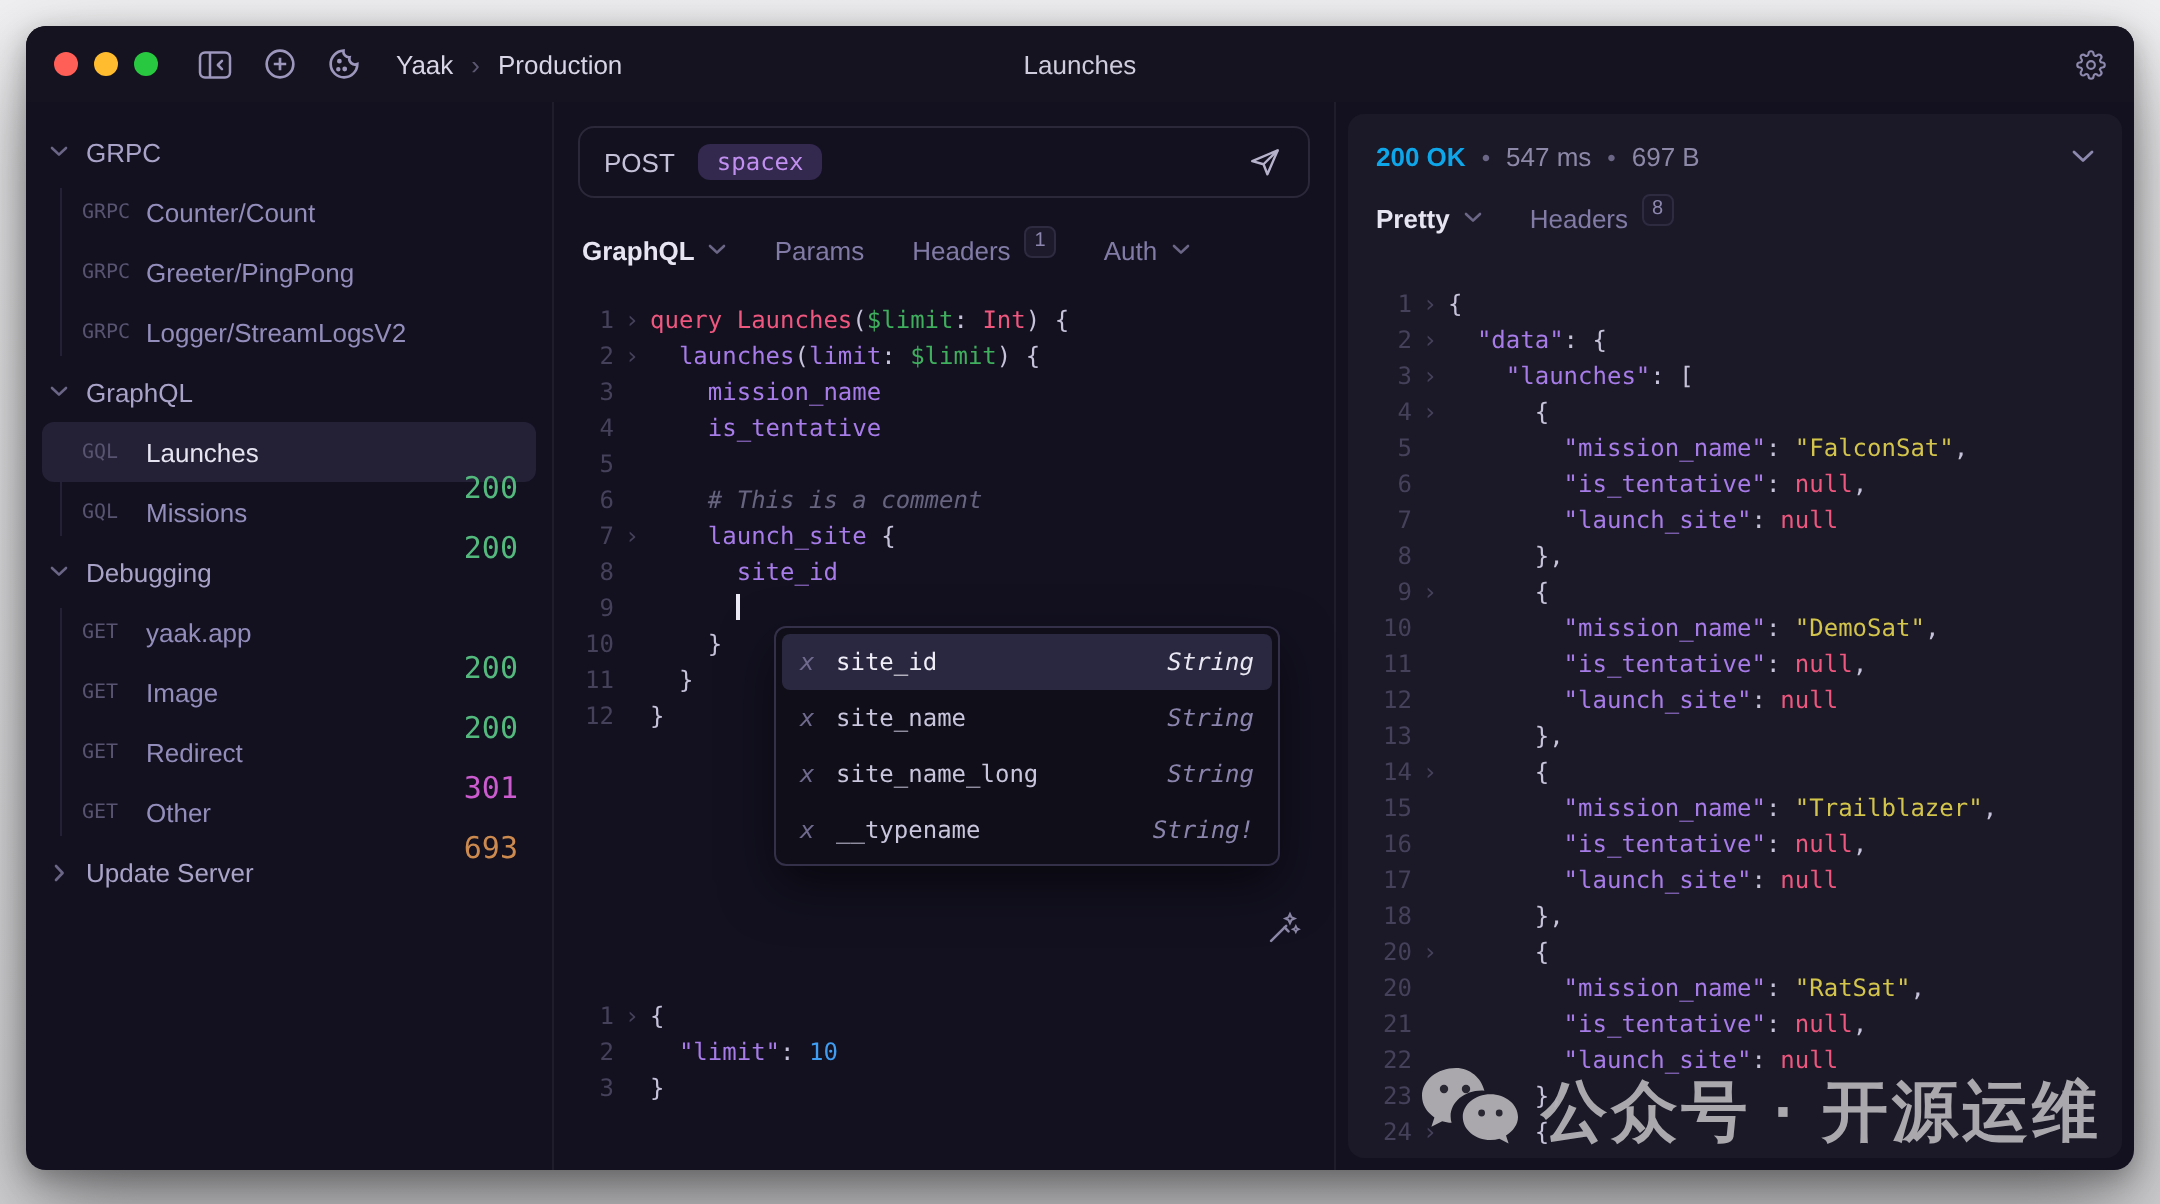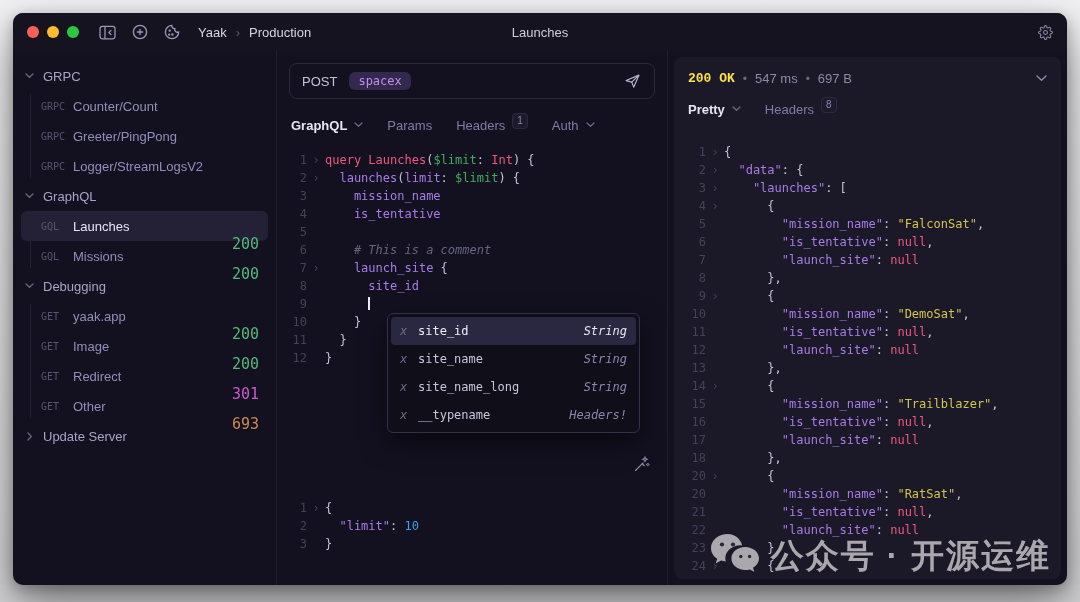--- a/index.html
+++ b/index.html
@@ -76,21 +76,21 @@
   .wand { position:absolute; right:16px; top:404px; color:#8d88a8; display:flex; }
   .vars { position:absolute; left:0; right:0; top:444px; }
   .vars-header { display:flex; align-items:center; gap:10px; padding:0 14px; height:20px; }
   .vars-label { color:#6e6990; font-size:12px; }
   .vars-rule { flex:1; height:1px; background:#262334; }
   .vars-editor { margin:4px 0 0 8px; }
   
   .right { flex:1; padding:6px; min-width:0; }
   .card { background:#1b1927; border-radius:8px; height:100%; position:relative; overflow:hidden; }
   .resp-meta { display:flex; align-items:center; gap:8px; padding:14px 14px 0; }
-  .resp-status { font-family:Liberation Mono, monospace; font-size:13px; color:#fde047; font-weight:bold; }
+  .resp-status { font-family:Liberation Sans, sans-serif; font-size:13px; color:#0ea5e9; font-weight:bold; }
   .resp-dot { color:#6b6686; font-size:12px; }
   .resp-txt { color:#8d88a8; font-size:13px; }
   .resp-chev { margin-left:auto; color:#8d88ad; display:flex; }
   .resp-tabs { display:flex; gap:24px; align-items:center; padding:16px 14px 0; height:30px; }
   .resp-ed { position:absolute; left:8px; top:86px; right:0; bottom:0; overflow:hidden; }
   
   .watermark { position:absolute; right:16px; top:519px; display:flex; align-items:center; gap:10px; z-index:60; color:#b2b0b5; opacity:.95; }
   .wm-text { font-size:33px; font-weight:bold; letter-spacing:2px; white-space:nowrap; }
 </style>
 </head>
@@ -339,21 +339,21 @@
             <span class="ac-type">String</span>
           </div>
           <div class="ac-row">
             <span class="ac-x">x</span>
             <span class="ac-label">site_name_long</span>
             <span class="ac-type">String</span>
           </div>
           <div class="ac-row">
             <span class="ac-x">x</span>
             <span class="ac-label">__typename</span>
-            <span class="ac-type">Headers!</span>
+            <span class="ac-type">String!</span>
           </div>
         </div>
       <span class="wand">
         <svg width="19" height="19" viewBox="0 0 24 24" fill="none" stroke="currentColor" stroke-width="1.6" stroke-linecap="round">
           <path d="M4.5 19.5 14 10"></path>
             <path d="M15.5 4.5l.9-2 .9 2 2 .9-2 .9-.9 2-.9-2-2-.9z" stroke-width="1.3"></path>
           <path d="M19.5 11.5l.6-1.3.6 1.3 1.3.6-1.3.6-.6 1.3-.6-1.3-1.3-.6z" stroke-width="1.1"></path>
           <line x1="13" y1="11" x2="15.5" y2="13.5"></line>
         </svg>
       </span>

